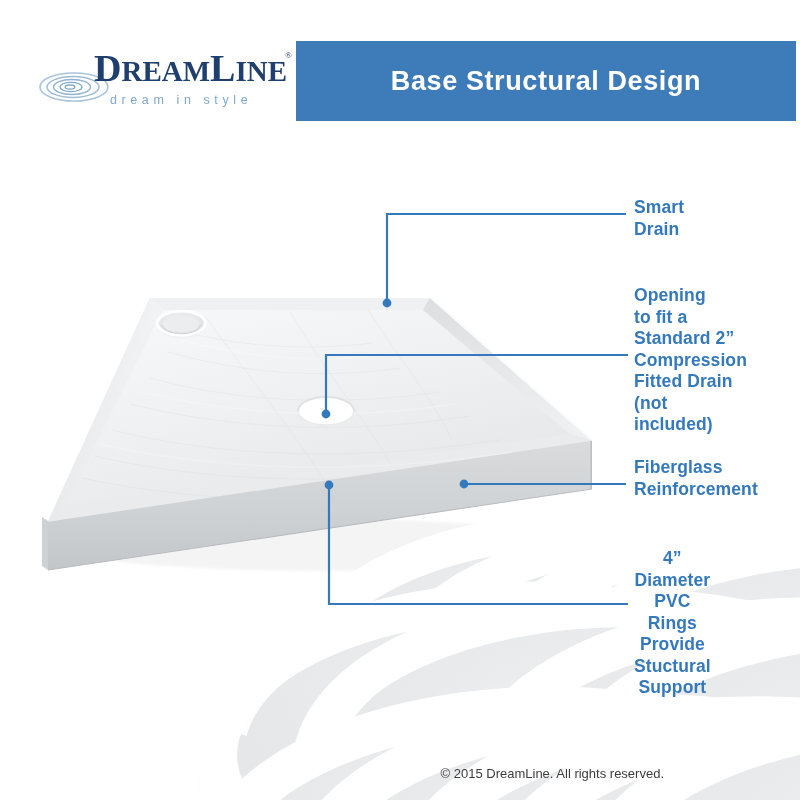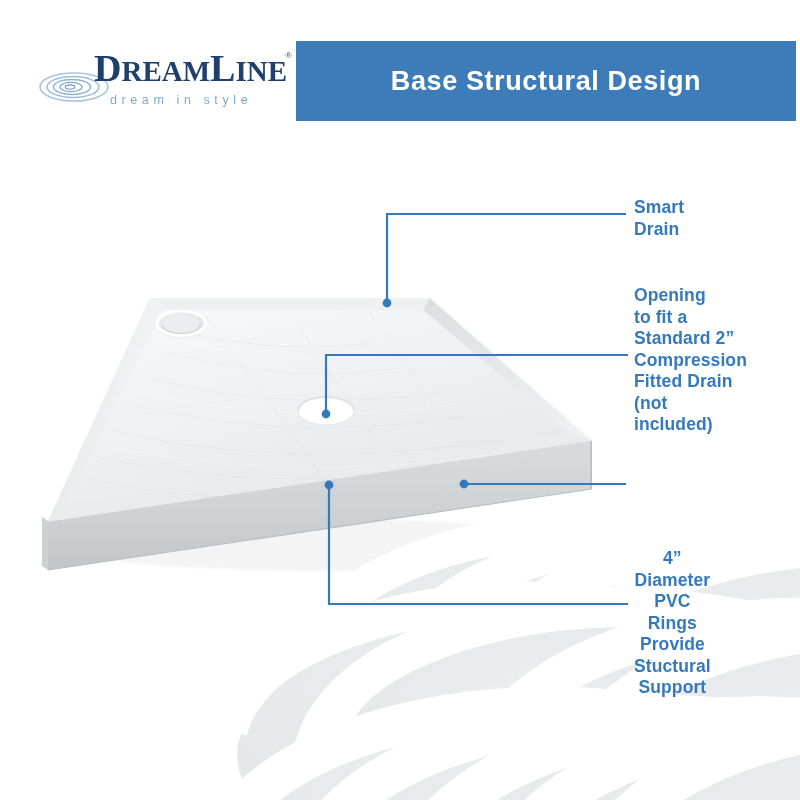--- a/index.html
+++ b/index.html
@@ -277,21 +277,24 @@
   <div class="callout" id="callout-smart-design">Smart
 Drain</div>
 
   <div class="callout" id="callout-drain-opening">Opening
 to fit a
 Standard 2”
 Compression
 Fitted Drain
 (not included)</div>
 
+  <div class="callout" id="callout-fiberglass">Fiberglass
+Reinforcement</div>
 
   <div class="callout" id="callout-pvc-rings">4” Diameter
 PVC Rings
 Provide
 Stuctural
 Support</div>
 
+  <div id="footer-copyright">© 2015 DreamLine. All rights reserved.</div>
 
 </div>
 
 </body></html>

